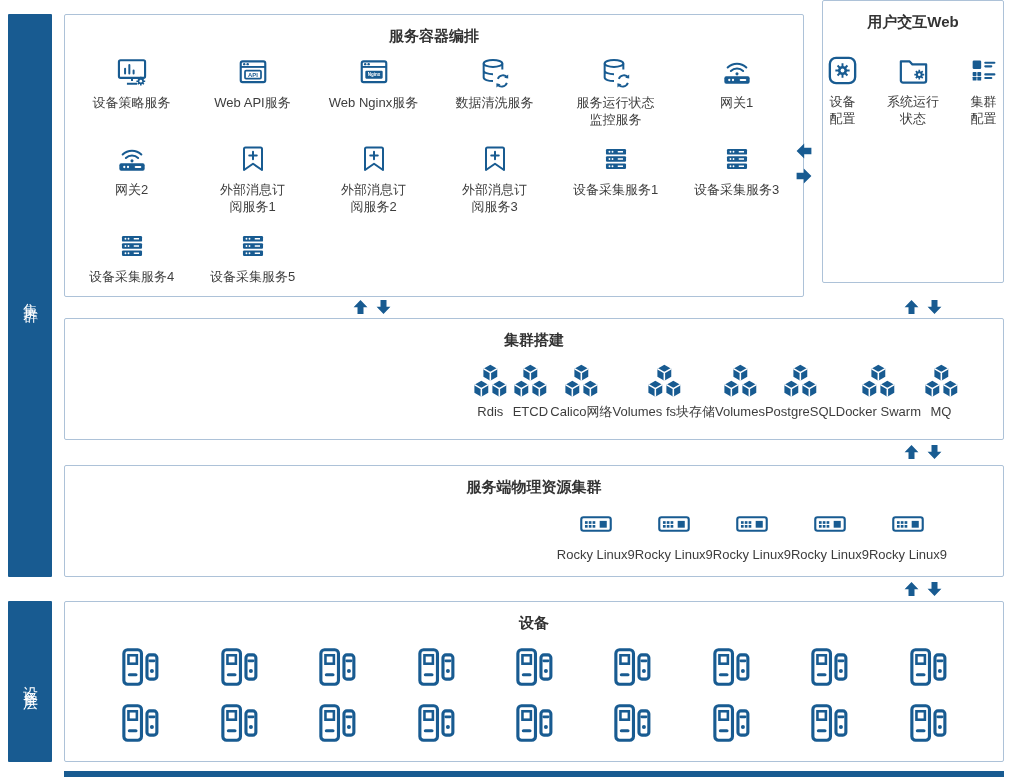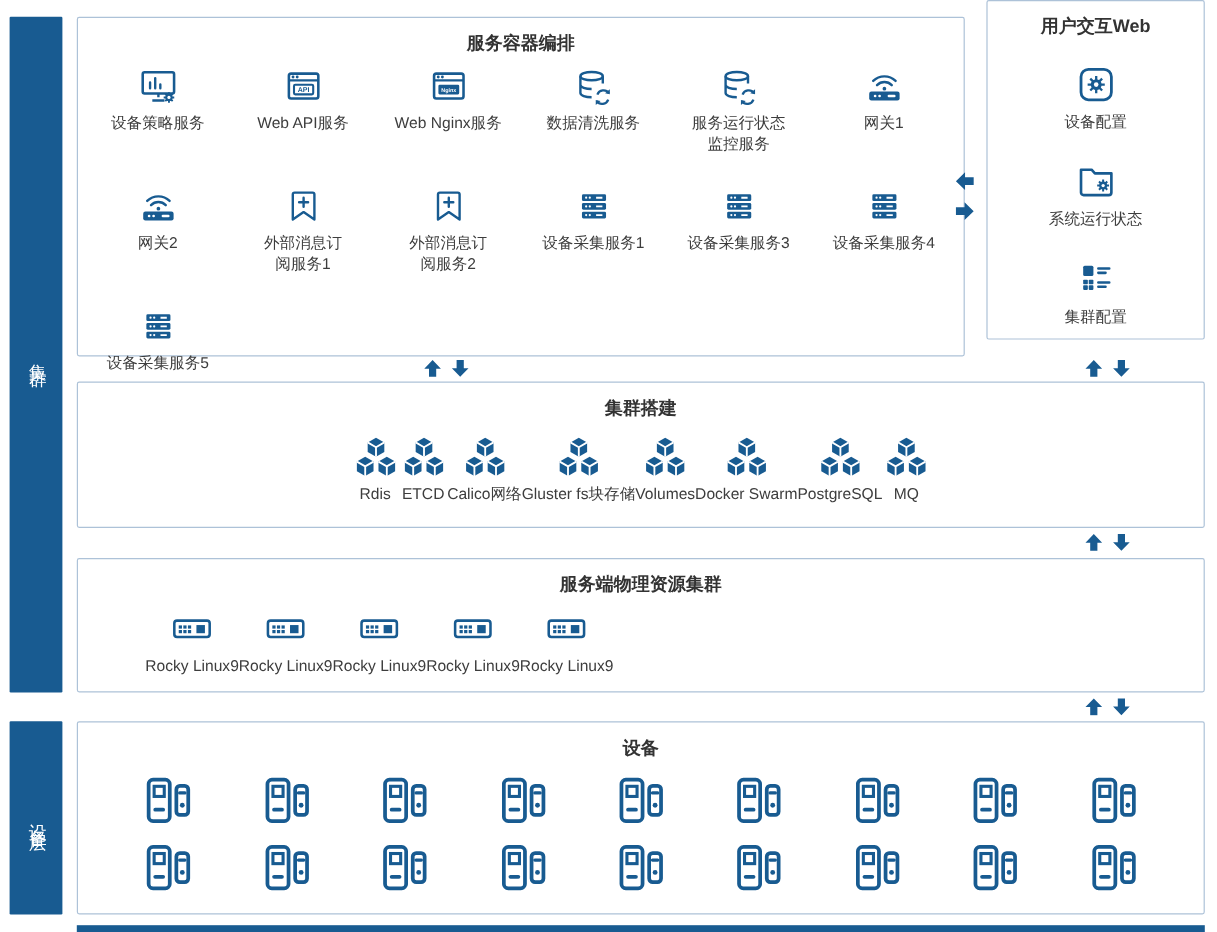--- a/index.html
+++ b/index.html
@@ -19,32 +19,32 @@
 
   .panel{position:absolute;border:1px solid var(--border);background:#fff;border-radius:2px}
   .panel-title{text-align:center;font-weight:bold;font-size:15px;color:var(--title);padding-top:12px}
 
   .p-orch{left:64px;top:14px;width:740px;height:283px}
   .p-web{left:822px;top:0;width:182px;height:283px}
   .p-setup{left:64px;top:318px;width:940px;height:122px}
   .p-phys{left:64px;top:465px;width:940px;height:112px}
   .p-dev{left:64px;top:601px;width:940px;height:161px}
 
-  .orch-grid{display:grid;grid-template-columns:repeat(6,1fr);row-gap:26px;padding:9px 6px 0}
+  .orch-grid{display:grid;grid-template-columns:repeat(6,1fr);row-gap:13px;padding:9px 6px 0}
   .item{display:flex;flex-direction:column;align-items:center}
   .icw{height:34px;display:flex;align-items:center;justify-content:center;color:var(--primary)}
   .lbl{font-size:13px;color:var(--label);text-align:center;line-height:1.3;margin-top:6px}
   .lbl-sub{max-width:70px}
   .lbl-mon{max-width:84px}
 
-  .web-items{display:flex;flex-direction:column;align-items:center;gap:22px;padding-top:20px}
+  .web-items{display:flex;flex-direction:row;align-items:center;gap:22px;padding-top:20px}
   .web-items .icw{height:36px}
 
-  .setup-items{display:flex;justify-content:center;padding:14px 42px 0}
-  .phys-items{display:flex;justify-content:flex-start;padding:10px 56px 0}
+  .setup-items{display:flex;justify-content:flex-end;padding:14px 42px 0}
+  .phys-items{display:flex;justify-content:flex-end;padding:10px 56px 0}
 
   .dev-grid{display:grid;grid-template-columns:repeat(9,1fr);row-gap:8px;justify-items:center;padding:10px 26px 0}
   .dev-grid .icw{height:48px}
 
   .arrows-v{position:absolute;display:flex;gap:7px}
   .arrows-h{position:absolute;display:flex;flex-direction:column;gap:8px}
   .arr{width:16px;height:17px;display:flex;align-items:center;justify-content:center;color:var(--primary)}
   .arr svg{display:block}
   .arr.down svg{transform:rotate(180deg)}
   .arr.left svg{transform:rotate(-90deg)}
@@ -250,20 +250,28 @@
         <span class="lbl lbl-sub">外部消息订阅服务1</span>
       </div>
       <div class="item">
         <span class="icw">
             <svg class="ic" width="30" height="30" viewBox="0 0 24 24">
               <use href="#i-bookmark"></use>
             </svg>
           </span>
         <span class="lbl lbl-sub">外部消息订阅服务2</span>
       </div>
+      <div class="item">
+        <span class="icw">
+            <svg class="ic" width="30" height="30" viewBox="0 0 24 24">
+              <use href="#i-bookmark"></use>
+            </svg>
+          </span>
+        <span class="lbl lbl-sub">外部消息订阅服务3</span>
+      </div>
 
       <div class="item">
         <span class="icw">
             <svg class="ic" width="28" height="28" viewBox="0 0 24 24">
               <use href="#i-server"></use>
             </svg>
           </span>
         <span class="lbl">设备采集服务1</span>
       </div>
       <div class="item">
@@ -349,45 +357,45 @@
             </svg>
           </span>
         <span class="lbl">Calico网络</span>
       </div>
       <div class="item">
         <span class="icw">
             <svg class="ic" width="40" height="35" viewBox="0 0 24 21">
               <use href="#i-cubes"></use>
             </svg>
           </span>
-        <span class="lbl">Gluster fs块存储</span>
+        <span class="lbl">Volumes fs块存储</span>
       </div>
       <div class="item">
         <span class="icw">
             <svg class="ic" width="40" height="35" viewBox="0 0 24 21">
               <use href="#i-cubes"></use>
             </svg>
           </span>
         <span class="lbl">Volumes</span>
       </div>
       <div class="item">
         <span class="icw">
             <svg class="ic" width="40" height="35" viewBox="0 0 24 21">
               <use href="#i-cubes"></use>
             </svg>
           </span>
+        <span class="lbl">PostgreSQL</span>
+      </div>
+      <div class="item">
+        <span class="icw">
+            <svg class="ic" width="40" height="35" viewBox="0 0 24 21">
+              <use href="#i-cubes"></use>
+            </svg>
+          </span>
         <span class="lbl">Docker Swarm</span>
-      </div>
-      <div class="item">
-        <span class="icw">
-            <svg class="ic" width="40" height="35" viewBox="0 0 24 21">
-              <use href="#i-cubes"></use>
-            </svg>
-          </span>
-        <span class="lbl">PostgreSQL</span>
       </div>
       <div class="item">
         <span class="icw">
             <svg class="ic" width="40" height="35" viewBox="0 0 24 21">
               <use href="#i-cubes"></use>
             </svg>
           </span>
         <span class="lbl">MQ</span>
       </div>
     </div>

